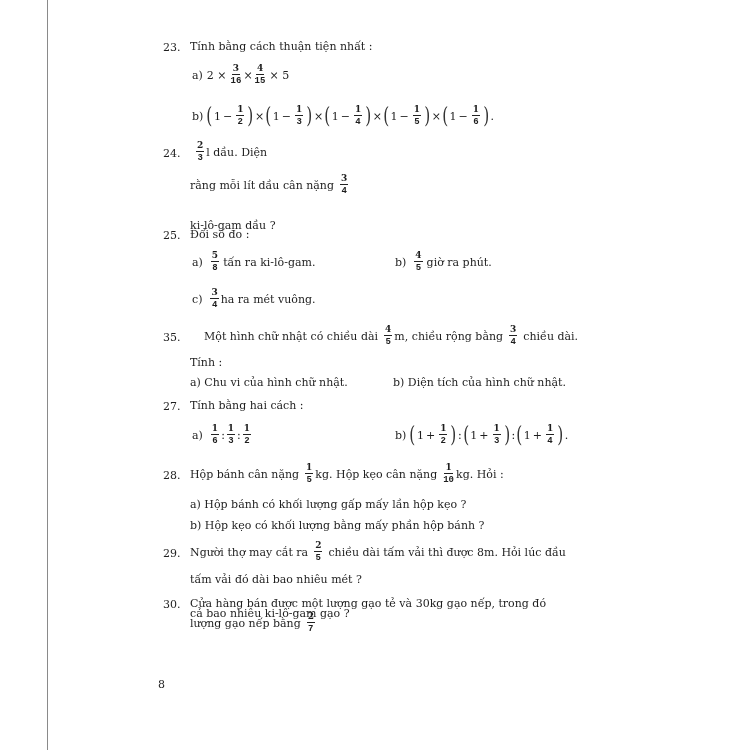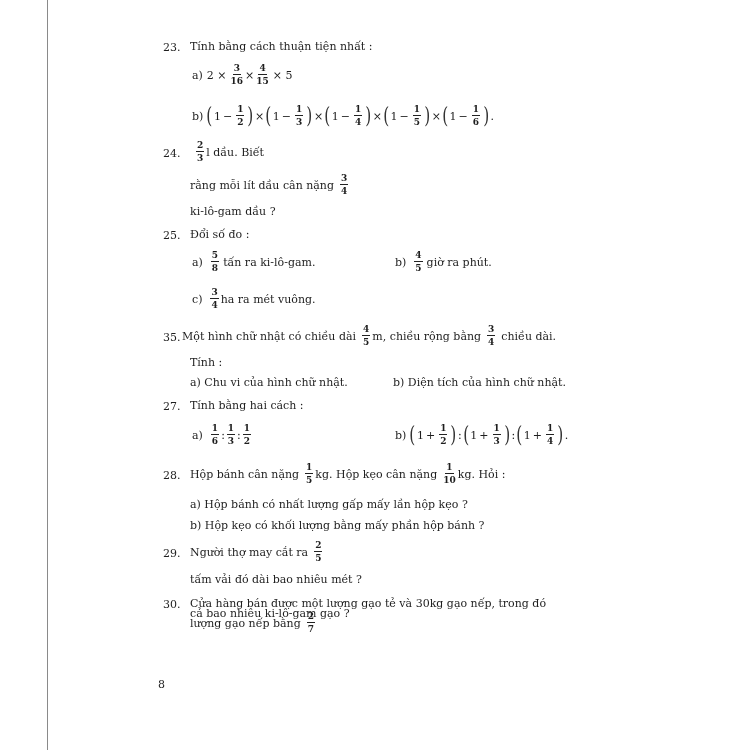--- a/index.html
+++ b/index.html
@@ -4,21 +4,21 @@
 <style>
   html, body { margin: 0; padding: 0; background: #ffffff; }
   body { width: 750px; height: 750px; position: relative; overflow: hidden;
          font-family: "DejaVu Serif", "Liberation Serif", serif; color: #1e1e1e; }
   .margin-line { position: absolute; left: 47px; top: 0; width: 1px; height: 750px; background: #8a8a8a; }
   .ln { position: absolute; font-size: 11px; white-space: nowrap; display: flex; align-items: center; line-height: 1; justify-content: flex-end; }
   .num { position: absolute; font-size: 11px; font-weight: normal; left: 163px; }
   .frac { display: inline-flex; flex-direction: column; align-items: center; vertical-align: middle;
           font-size: 9px; font-weight: bold; margin: 0 2px; line-height: 1; }
   .frac .n { padding: 0 1px 1px; border-bottom: 1px solid #222; }
-  .frac .d { padding-top: 2px; }
+  .frac .d { padding-top: 2px; font-family: Liberation Mono, monospace; }
   .paren { display: inline-flex; align-items: center; font-size: 11px; }
   .paren .br { font-size: 22px; font-weight: 200; transform: scaleX(0.7); line-height: 1; color: #333; }
   .op { margin: 0 2px; }
   .tx { margin: 0 2px; }
   .page-num { position: absolute; left: 158px; top: 678px; font-size: 11px; }
 </style>
 </head>
 <body>
 
 <div class="margin-line"></div>
@@ -102,30 +102,30 @@
   </div>
 </div>
 
 <div>
   <span class="num" style="top:147px">24.</span>
   <div class="ln" style="left:190px;top:141px">
     <span class="frac" style="margin-left:6px">
         <span class="n">2</span>
         <span class="d">3</span>
       </span>
-    <span>l dầu. Biết</span>
+    <span>l dầu. Diện</span>
   </div>
   <div class="ln" style="left:190px;top:174px">
     <span>rằng mỗi lít dầu cân nặng</span>
     <span class="frac" style="margin-left:6px">
         <span class="n">3</span>
         <span class="d">4</span>
       </span>
   </div>
-  <div class="ln" style="left:190px;top:206px">
+  <div class="ln" style="left:190px;top:220px">
       <span>ki-lô-gam dầu ?</span>
     </div>
 </div>
 
 <div>
   <span class="num" style="top:229px">25.</span>
   <div class="ln" style="left:190px;top:229px">
       <span>Đổi số đo :</span>
     </div>
   <div class="ln" style="left:190px;top:251px">
@@ -149,21 +149,21 @@
     <span class="frac" style="margin-left:6px">
         <span class="n">3</span>
         <span class="d">4</span>
       </span>
     <span>ha ra mét vuông.</span>
   </div>
 </div>
 
 <div>
   <span class="num" style="top:331px">35.</span>
-  <div class="ln" style="left:182px;top:325px">
+  <div class="ln" style="left:204px;top:325px">
     <span>Một hình chữ nhật có chiều dài</span>
     <span class="frac" style="margin-left:6px">
         <span class="n">4</span>
         <span class="d">5</span>
       </span>
     <span>m, chiều rộng bằng</span>
     <span class="frac" style="margin-left:6px;margin-right:6px">
         <span class="n">3</span>
         <span class="d">4</span>
       </span>
@@ -249,35 +249,36 @@
         <span class="d">5</span>
       </span>
     <span>kg. Hộp kẹo cân nặng</span>
     <span class="frac" style="margin-left:6px">
         <span class="n">1</span>
         <span class="d">10</span>
       </span>
     <span>kg. Hỏi :</span>
   </div>
   <div class="ln" style="left:190px;top:499px">
-      <span>a) Hộp bánh có nhất lượng gấp mấy lần hộp kẹo ?</span>
+      <span>a) Hộp bánh có khối lượng gấp mấy lần hộp kẹo ?</span>
     </div>
   <div class="ln" style="left:190px;top:520px">
       <span>b) Hộp kẹo có khối lượng bằng mấy phần hộp bánh ?</span>
     </div>
 </div>
 
 <div>
   <span class="num" style="top:547px">29.</span>
   <div class="ln" style="left:190px;top:541px">
     <span>Người thợ may cắt ra</span>
     <span class="frac" style="margin-left:6px;margin-right:6px">
         <span class="n">2</span>
         <span class="d">5</span>
       </span>
+    <span>chiều dài tấm vải thì được 8m. Hỏi lúc đầu</span>
   </div>
   <div class="ln" style="left:190px;top:574px">
       <span>tấm vải đó dài bao nhiêu mét ?</span>
     </div>
 </div>
 
 <div>
   <span class="num" style="top:598px">30.</span>
   <div class="ln" style="left:190px;top:598px">
       <span>Cửa hàng bán được một lượng gạo tẻ và 30kg gạo nếp, trong đó</span>

